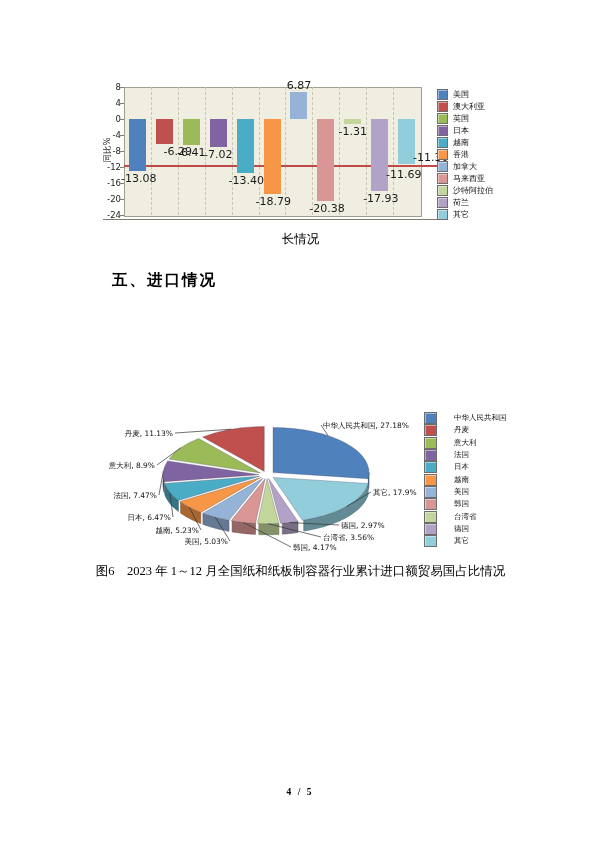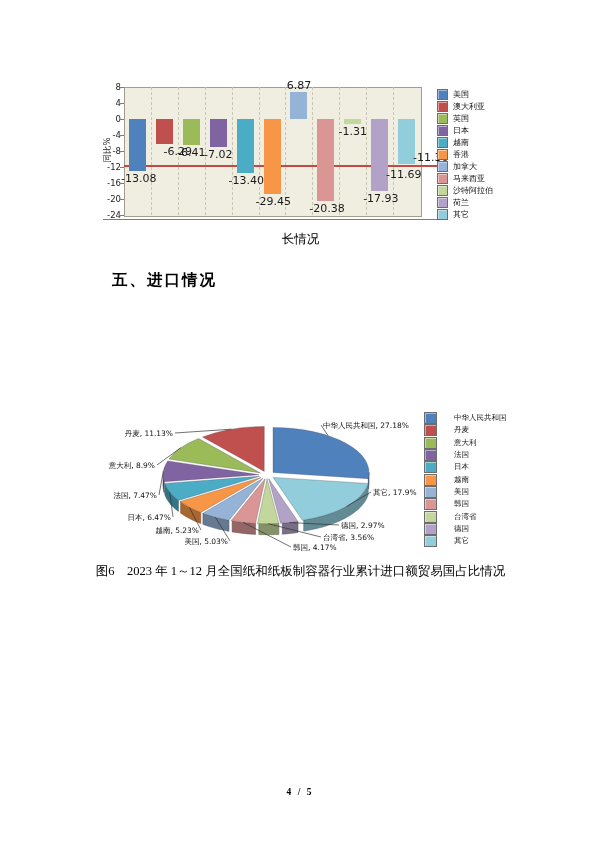--- a/index.html
+++ b/index.html
@@ -79,21 +79,21 @@
       <div class="blabel" style="left: 20.9545px; top: 96.32px; width: 33px; text-align: center;">-13.08</div>
       <div class="bar" style="left: 55.8636px; top: 41px; width: 17px; height: 25.16px; background: rgb(192, 80, 77);"></div>
       <div class="blabel" style="left: 59px; top: 69.16px; width: 33px; text-align: right;">-6.29</div>
       <div class="bar" style="left: 82.7727px; top: 41px; width: 17px; height: 25.64px; background: rgb(155, 187, 89);"></div>
       <div class="blabel" style="left: 74.7727px; top: 69.64px; width: 33px; text-align: center;">-6.41</div>
       <div class="bar" style="left: 109.682px; top: 41px; width: 17px; height: 28.08px; background: rgb(128, 100, 162);"></div>
       <div class="blabel" style="left: 101.682px; top: 72.08px; width: 33px; text-align: center;">-7.02</div>
       <div class="bar" style="left: 136.591px; top: 41px; width: 17px; height: 53.6px; background: rgb(75, 172, 198);"></div>
       <div class="blabel" style="left: 128.591px; top: 97.6px; width: 33px; text-align: center;">-13.40</div>
       <div class="bar" style="left: 163.5px; top: 41px; width: 17px; height: 75.16px; background: rgb(247, 150, 70);"></div>
-      <div class="blabel" style="left: 155.5px; top: 119.16px; width: 33px; text-align: center;">-29.45</div>
+      <div class="blabel" style="left: 155.5px; top: 119.16px; width: 33px; text-align: center;">-18.79</div>
       <div class="bar" style="left: 190.409px; top: 13.52px; width: 17px; height: 27.48px; background: rgb(149, 179, 215);"></div>
       <div class="blabel" style="left: 184.409px; top: 2.52px; width: 29px; text-align: center;">6.87</div>
       <div class="bar" style="left: 217.318px; top: 41px; width: 17px; height: 81.52px; background: rgb(217, 150, 148);"></div>
       <div class="blabel" style="left: 209.318px; top: 125.52px; width: 33px; text-align: center;">-20.38</div>
       <div class="bar" style="left: 244.227px; top: 41px; width: 17px; height: 5.24px; background: rgb(195, 214, 155);"></div>
       <div class="blabel" style="left: 236.227px; top: 49.24px; width: 33px; text-align: center;">-1.31</div>
       <div class="bar" style="left: 271.136px; top: 41px; width: 17px; height: 71.72px; background: rgb(179, 162, 199);"></div>
       <div class="blabel" style="left: 263.136px; top: 115.72px; width: 33px; text-align: center;">-17.93</div>
       <div class="bar" style="left: 298.045px; top: 41px; width: 17px; height: 45.2px; background: rgb(146, 205, 220);"></div>
       <div class="blabel" style="left: 313.045px; top: 75.2px;">-11.30</div>

